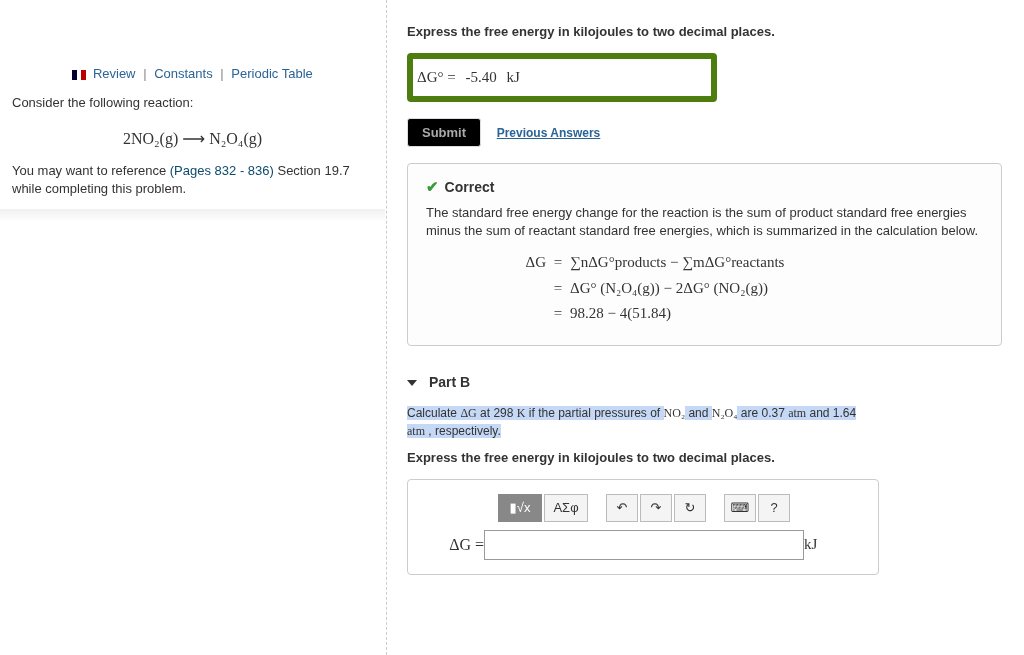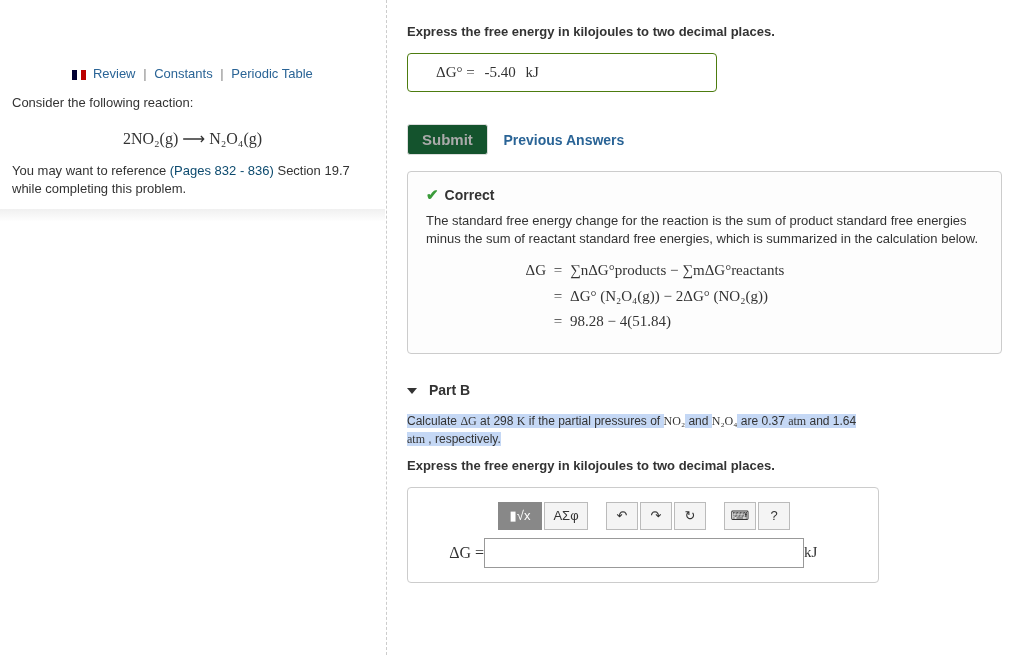--- a/index.html
+++ b/index.html
@@ -73,42 +73,42 @@
     line-height: 1.45;
     margin-bottom: 14px;
   }
   .instruct {
     font-weight: bold;
     font-family: Arial, sans-serif;
     font-size: 13px;
     margin-bottom: 14px;
   }
   .answer-box {
-    border: 1px solid #4d7c0f;
+    border: 6px solid #4d7c0f;
     border-radius: 4px;
-    padding: 10px 28px;
+    padding: 10px 4px;
     width: 310px;
     font-family: 'Times New Roman', serif;
     font-size: 15px;
-    margin-bottom: 32px;
+    margin-bottom: 16px;
   }
   .answer-box .val { margin-left: 6px; }
   .submit-row { margin-bottom: 16px; }
   .submit-btn {
     display:inline-block;
-    background:#14532d;
+    background:#000000;
     color:#aaa;
     border:1px solid #ddd;
     border-radius:3px;
     padding:6px 14px;
-    font-size:15px;
+    font-size:13px;
     font-weight:bold;
     margin-right:12px;
   }
-  .prev-link { color:#2a6496; font-weight:bold; font-size:14px; cursor:pointer; }
+  .prev-link { color:#2a6496; text-decoration: underline; font-weight:bold; font-size:12px; cursor:pointer; }
 
   .feedback {
     border:1px solid #ccc;
     border-radius:4px;
     background:#fdfdfd;
     padding:14px 18px 18px 18px;
     margin-bottom:28px;
   }
   .fb-head { font-weight:bold; font-size:14px; margin-bottom:8px; }
   .check { color:#3a9b3a; font-size:15px; margin-right:6px; }

